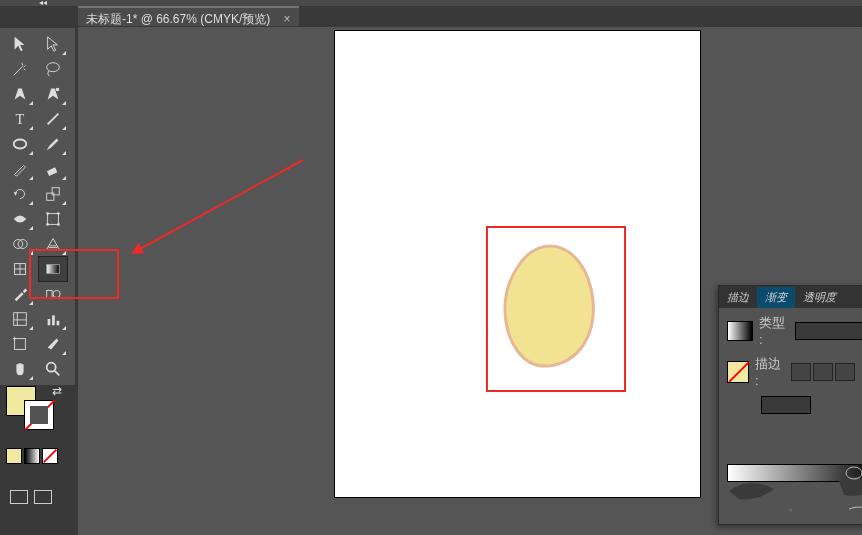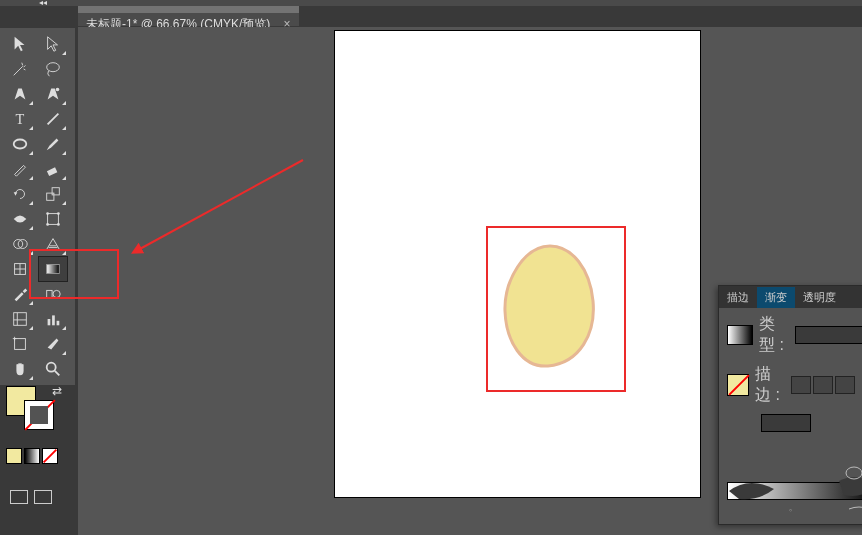--- a/index.html
+++ b/index.html
@@ -38,21 +38,21 @@
   top: 6px; left: 78px;
   height: 22px;
 }
 .doc-tab {
   display: inline-block;
   background: #4b4b4b;
   padding: 3px 8px;
   height: 20px;
   color: #ddd;
   font-size: 12px;
-  border-top: 7px solid #737373;
+  border-top: 2px solid #737373;
 }
 .doc-tab .close {
   margin-left: 10px;
   color: #bbb;
 }
 .tab-row-border {
   position: absolute;
   top: 27px; left: 78px; right: 0;
   height: 1px;
   background: #555;
@@ -195,30 +195,31 @@
 .gp-tabs {
   display: flex;
   background: #333;
   height: 22px;
   align-items: center;
 }
 .gp-tab {
   padding: 3px 8px;
   font-size: 11px;
   color: #ccc;
+  font-style: italic;
 }
 .gp-tab.active { background: #0c4a6e; }
 .gp-body { padding: 6px 8px; }
 .gp-row { display: flex; align-items: center; gap: 6px; margin-bottom: 8px; }
 .grad-preview {
   width: 26px; height: 20px;
   background: linear-gradient(90deg, #fff, #000);
   border: 1px solid #000;
 }
-.gp-label { font-size: 16px; width: 30px; }
+.gp-label { font-size: 13px; width: 30px; }
 .gp-drop {
   flex: 1; height: 18px;
   background: #3a3a3a; border: 1px solid #000;
 }
 .gp-stroke-sw {
   width: 22px; height: 22px; background: #f2e9a0; border: 1px solid #000;
   position: relative;
 }
 .gp-stroke-sw::after {
   content: "";

